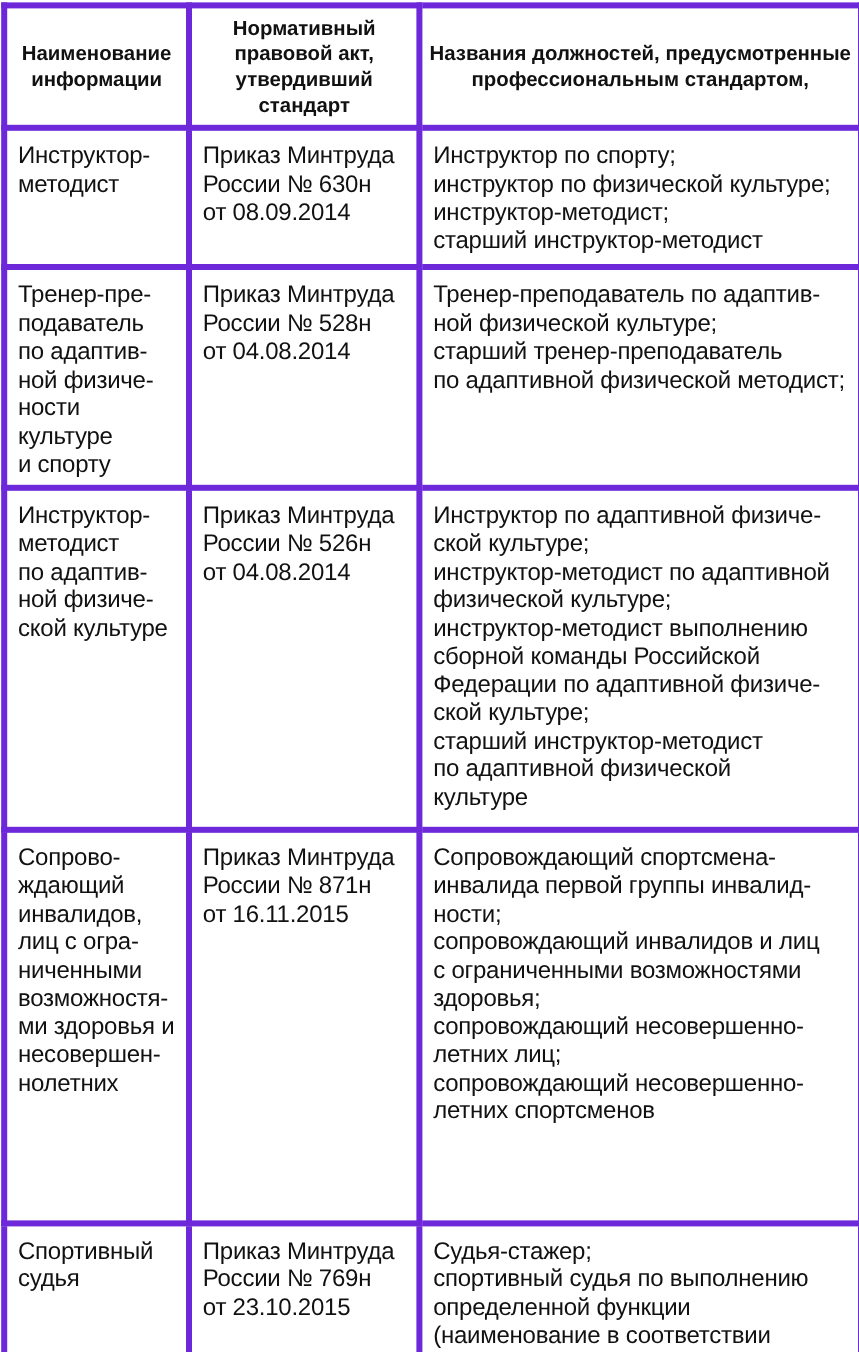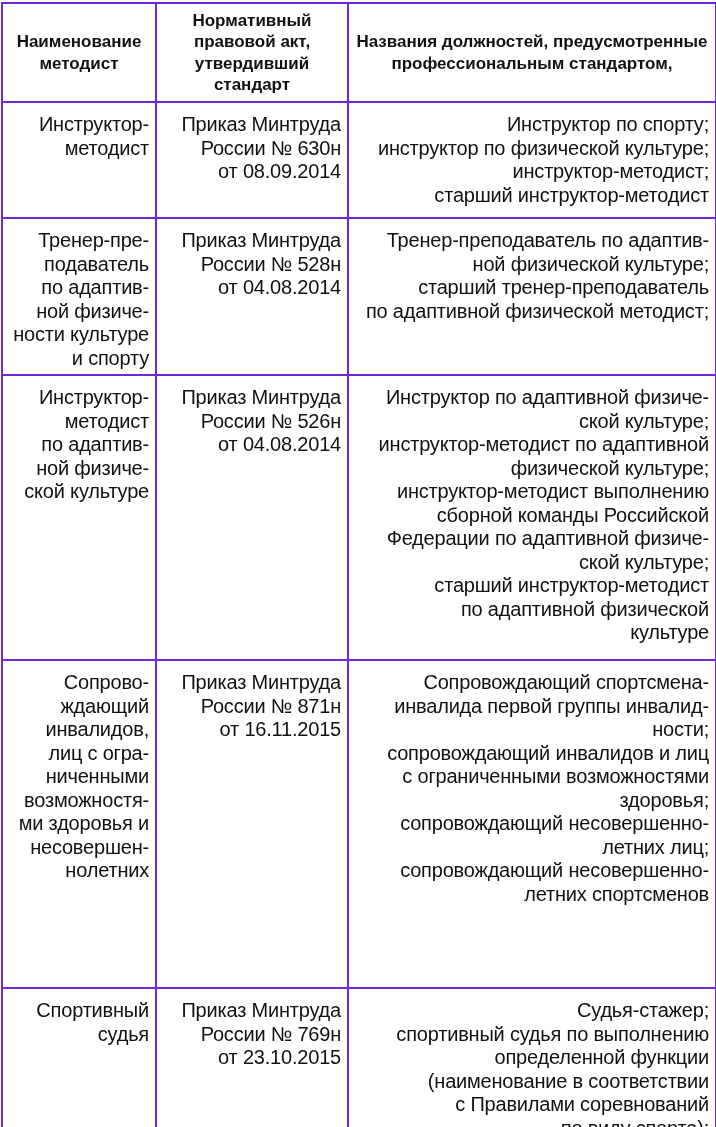--- a/index.html
+++ b/index.html
@@ -19,21 +19,21 @@
     table-layout: fixed;
     width: 714px;
     margin: 2px 0 0 1px;
   }
   table.std-table col.c1 { width: 154px; }
   table.std-table col.c2 { width: 192px; }
   table.std-table col.c3 { width: 368px; }
 
   table.std-table th,
   table.std-table td {
-    border: 2px solid #6d28d9;
+    border: 5px solid #6d28d9;
     vertical-align: top;
     white-space: pre-line;
     overflow: hidden;
     box-sizing: border-box;
   }
   table.std-table tr:last-child td {
     border-bottom: 3px solid #000000;
   }
   table.std-table th {
     font-size: 17px;
@@ -41,21 +41,21 @@
     line-height: 1.25;
     text-align: center;
     vertical-align: middle;
     padding: 6px 4px;
     height: 72px;
   }
   table.std-table td {
     font-size: 20px;
     font-weight: normal;
     line-height: 23.5px;
-    text-align: right;
+    text-align: left;
     padding: 10px 6px 4px 9px;
     letter-spacing: -0.2px;
   }
   tr.r1 { height: 116px; }
   tr.r2 { height: 154px; }
   tr.r3 { height: 285px; }
   tr.r4 { height: 328px; }
   tr.r5 { height: 231px; }
 </style>
 </head>
@@ -63,21 +63,21 @@
 
 <table class="std-table">
   <colgroup>
     <col class="c1">
       <col class="c2">
       <col class="c3">
   </colgroup>
   <thead>
     <tr>
       <th>Наименование
-методист</th>
+информации</th>
       <th>Нормативный
 правовой акт,
 утвердивший стандарт</th>
       <th>Названия должностей, предусмотренные
 профессиональным стандартом,</th>
     </tr>
   </thead>
   <tbody>
     <tr class="r1">
       <td>Инструктор-

